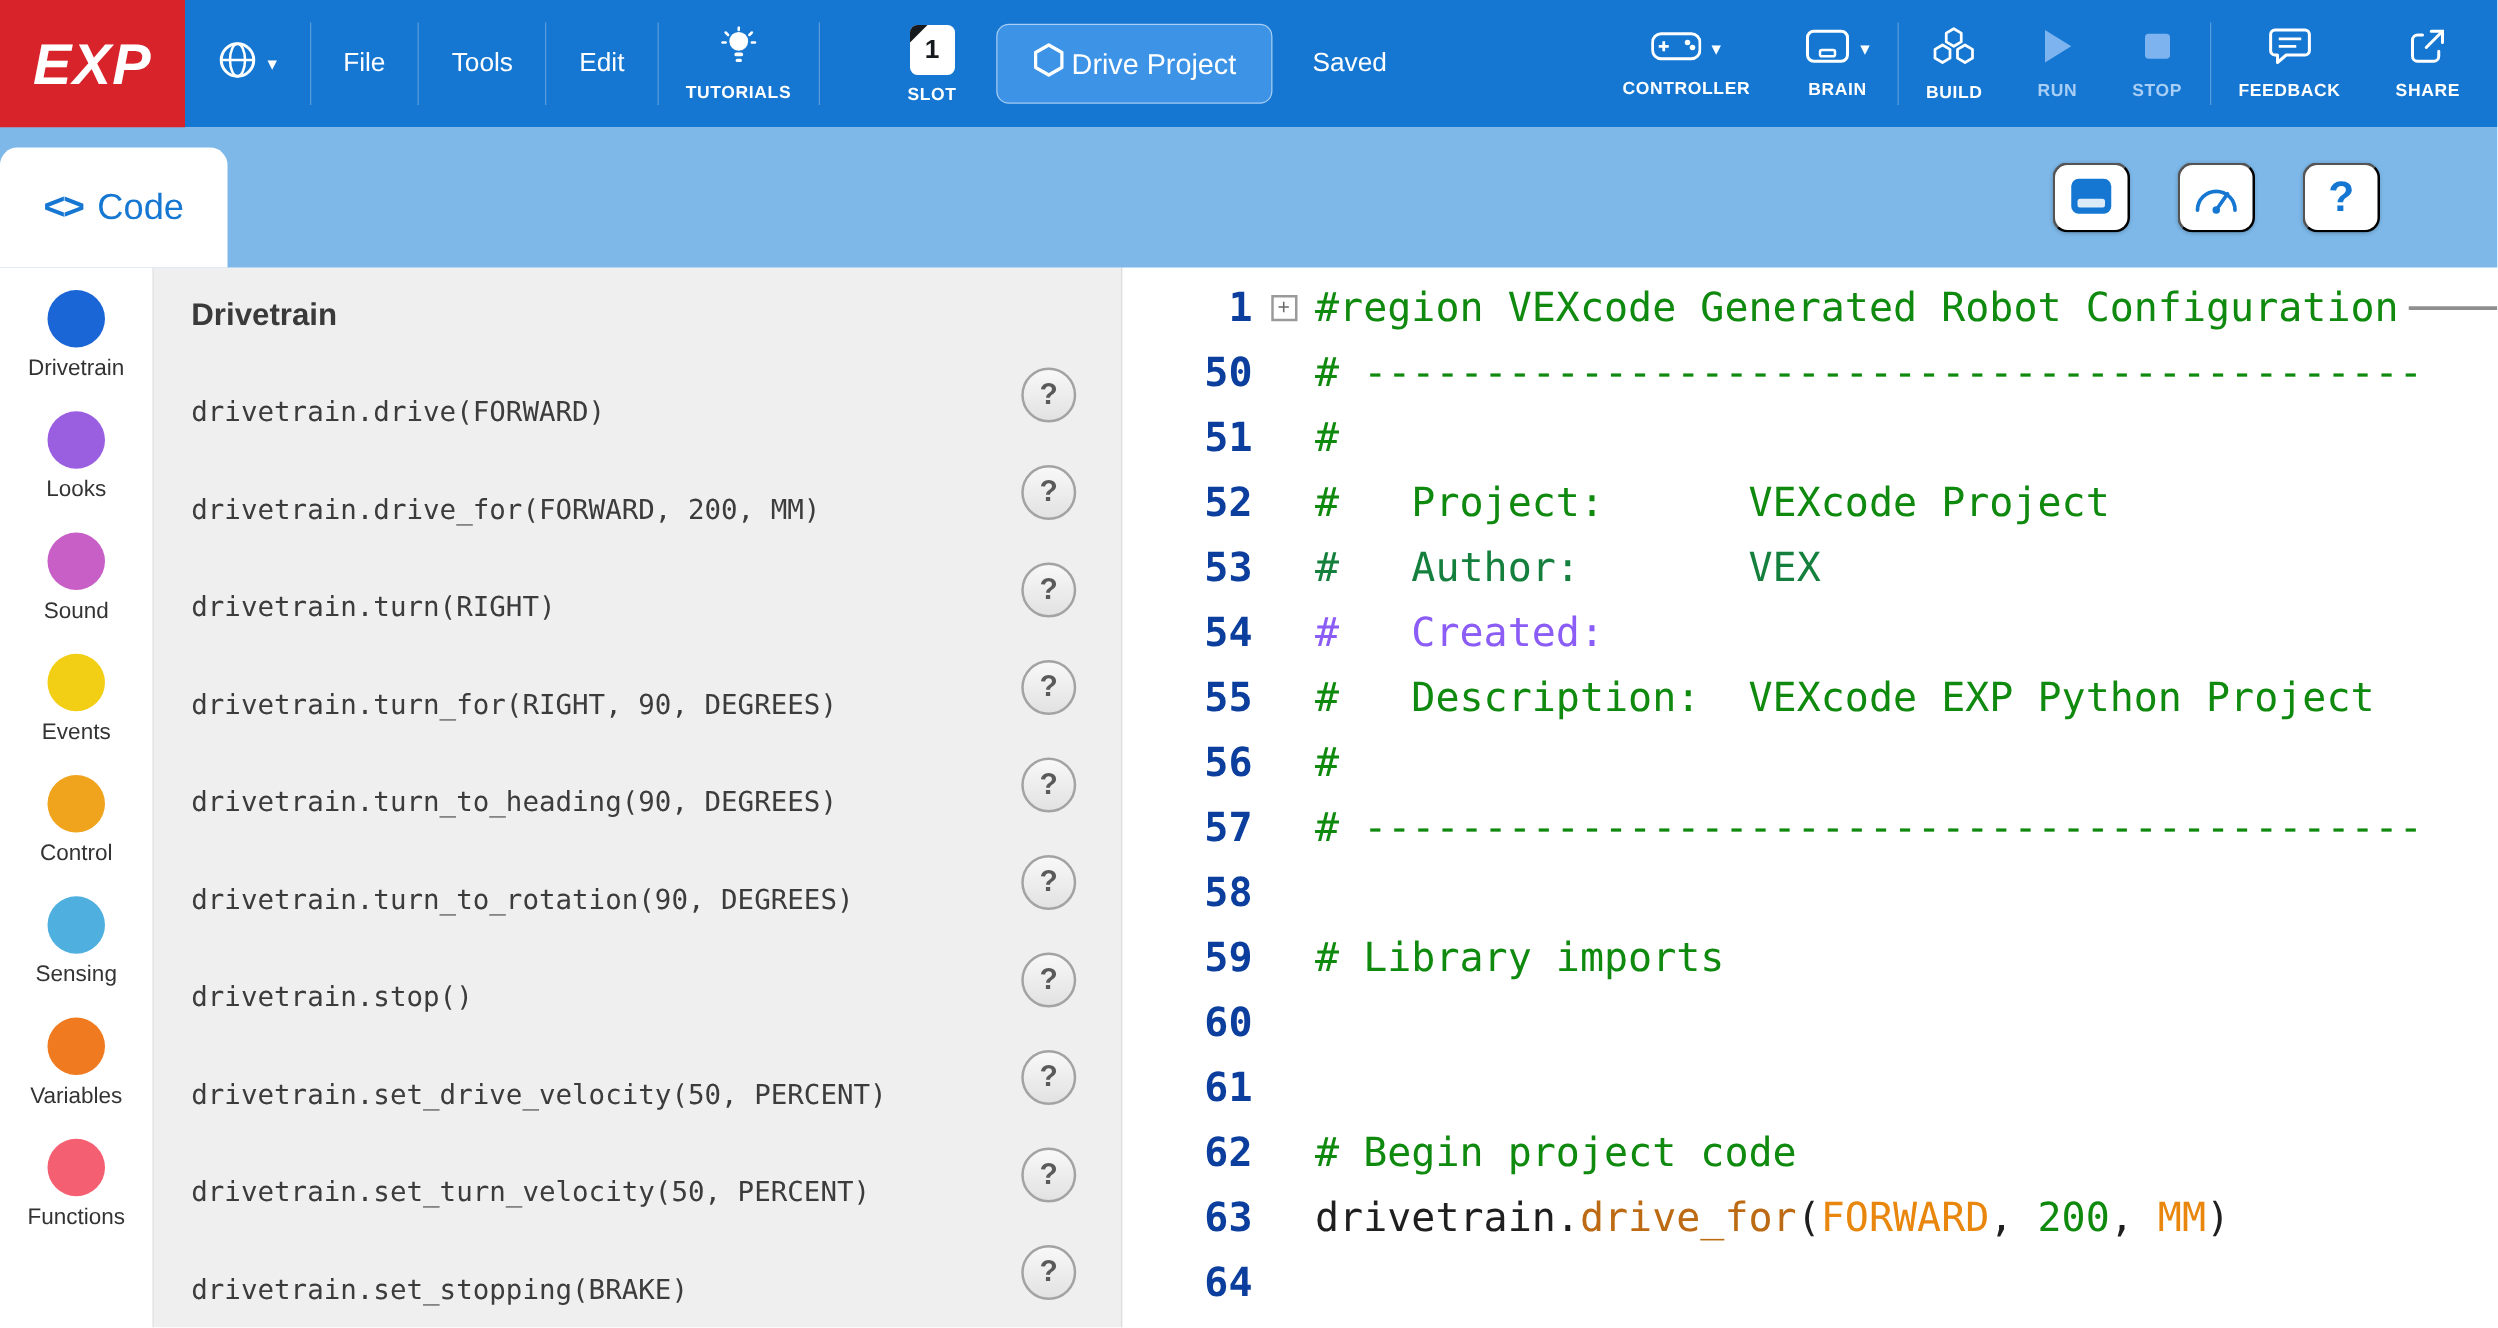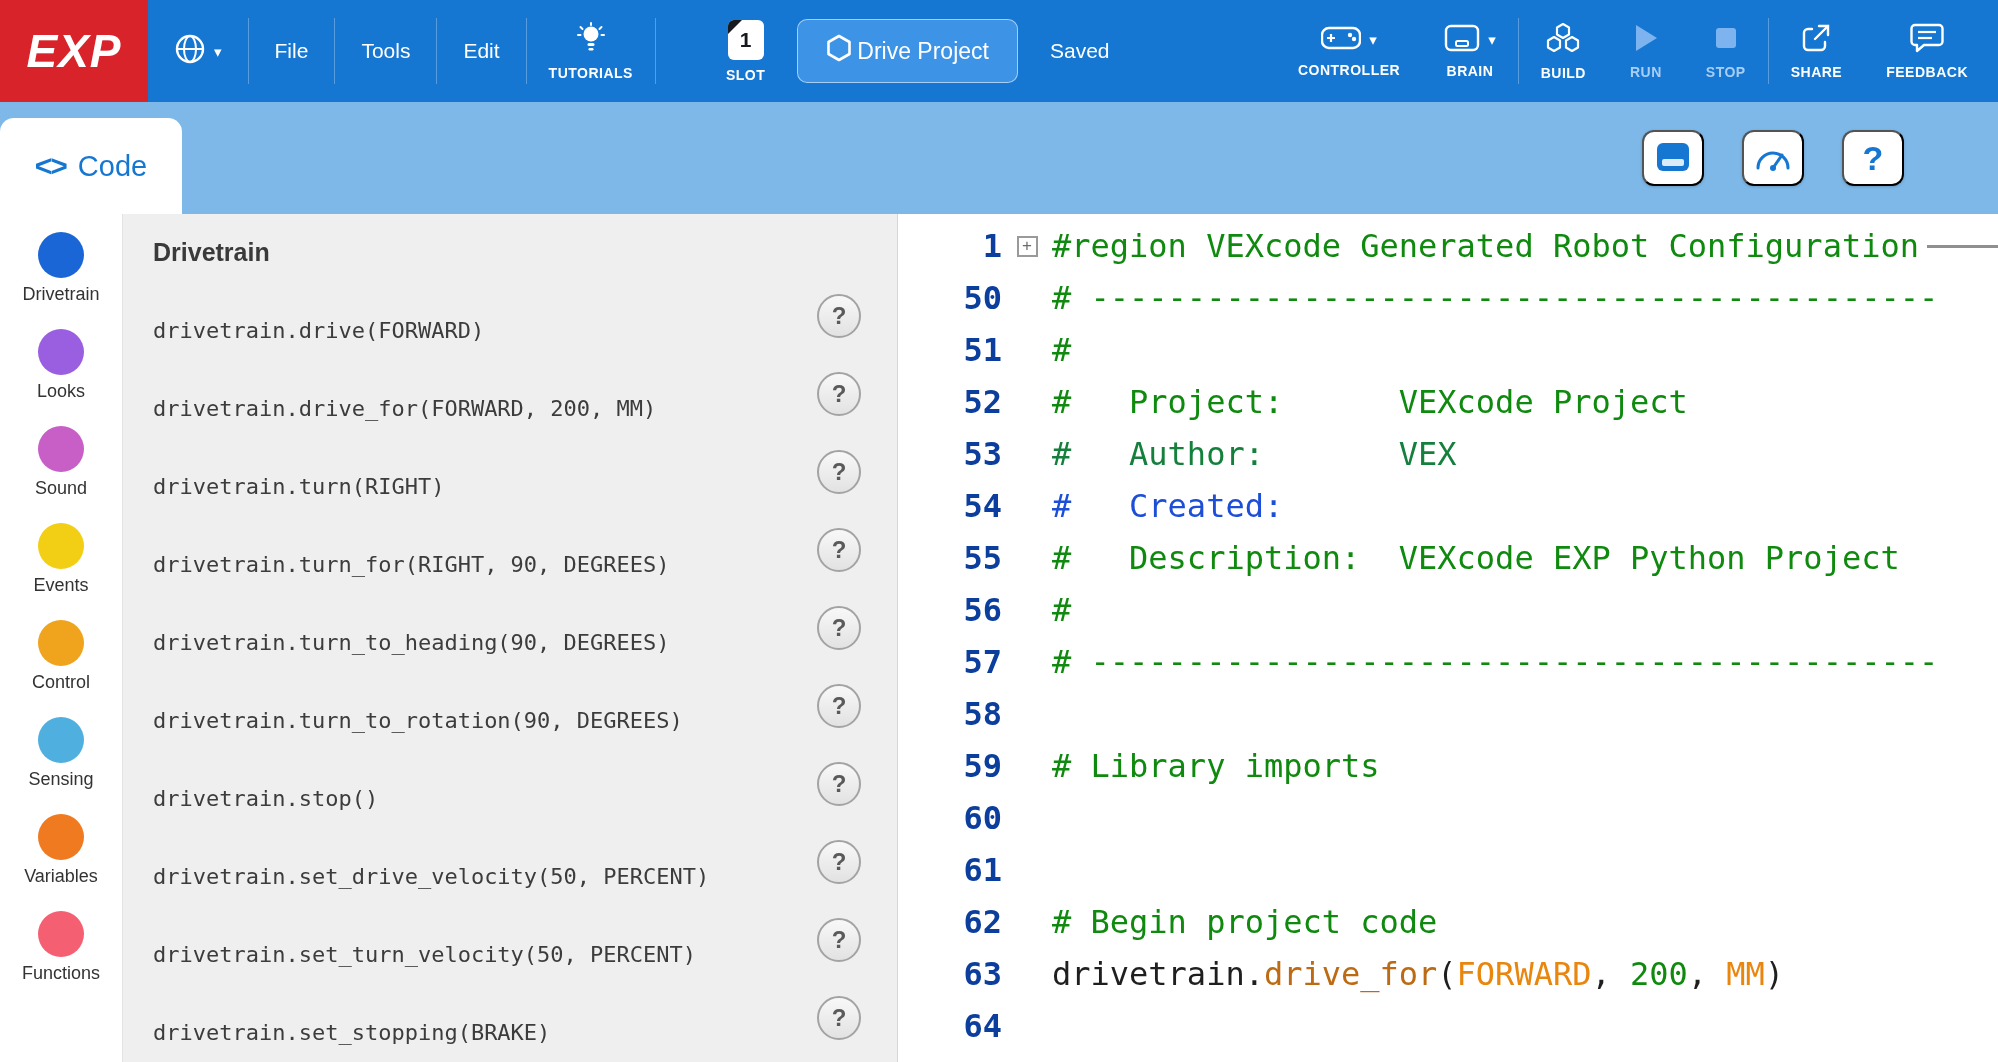--- a/index.html
+++ b/index.html
@@ -193,38 +193,38 @@
           <svg width="26" height="30" viewBox="0 0 26 30">
               <rect x="3" y="5" width="20" height="20" rx="3" fill="currentColor"></rect>
             </svg>
         </span>
         <span class="lbl">STOP</span>
       </div>
       <div class="tb-sep"></div>
 
       <div class="tb-col">
         <span>
+          <svg width="34" height="30" viewBox="0 0 34 30">
+              <path d="M5 2 h24 a3.5 3.5 0 0 1 3.5 3.5 v13 a3.5 3.5 0 0 1 -3.5 3.5 H14 l-7 6 v-6 H5 a3.5 3.5 0 0 1 -3.5 -3.5 v-13 A3.5 3.5 0 0 1 5 2 Z" stroke="currentColor" stroke-width="2.4" fill="none" stroke-linejoin="round"></path>
+              <line x1="8" y1="9" x2="26" y2="9" stroke="currentColor" stroke-width="2.2"></line>
+              <line x1="8" y1="15" x2="22" y2="15" stroke="currentColor" stroke-width="2.2"></line>
+            </svg>
+        </span>
+        <span class="lbl">FEEDBACK</span>
+      </div>
+
+      <div class="tb-col">
+        <span>
           <svg width="30" height="30" viewBox="0 0 30 30">
               <path d="M11 6 H7 a4 4 0 0 0 -4 4 v13 a4 4 0 0 0 4 4 h13 a4 4 0 0 0 4 -4 v-4" stroke="currentColor" stroke-width="2.4" fill="none" stroke-linecap="round"></path>
               <path d="M18 3 h9 v9" stroke="currentColor" stroke-width="2.4" fill="none" stroke-linecap="round"></path>
               <path d="M27 3 L14 16" stroke="currentColor" stroke-width="2.4" stroke-linecap="round"></path>
             </svg>
         </span>
         <span class="lbl">SHARE</span>
-      </div>
-
-      <div class="tb-col">
-        <span>
-          <svg width="34" height="30" viewBox="0 0 34 30">
-              <path d="M5 2 h24 a3.5 3.5 0 0 1 3.5 3.5 v13 a3.5 3.5 0 0 1 -3.5 3.5 H14 l-7 6 v-6 H5 a3.5 3.5 0 0 1 -3.5 -3.5 v-13 A3.5 3.5 0 0 1 5 2 Z" stroke="currentColor" stroke-width="2.4" fill="none" stroke-linejoin="round"></path>
-              <line x1="8" y1="9" x2="26" y2="9" stroke="currentColor" stroke-width="2.2"></line>
-              <line x1="8" y1="15" x2="22" y2="15" stroke="currentColor" stroke-width="2.2"></line>
-            </svg>
-        </span>
-        <span class="lbl">FEEDBACK</span>
       </div>
     </div>
   </header>
 
   <div class="subbar">
     <div class="code-tab">
       <span class="tab-glyph">&lt;&gt;</span>
       <span>Code</span>
     </div>
     <div class="subbar-btns">
@@ -358,21 +358,21 @@
             <span class="code-text"><span style="color: rgb(15, 138, 15);">#   Project:      VEXcode Project</span></span>
           </div>
           <div class="code-row">
             <span class="gutter">53</span>
             <span class="fold-col"></span>
             <span class="code-text"><span style="color: #15803d;">#   Author:       VEX</span></span>
           </div>
           <div class="code-row">
             <span class="gutter">54</span>
             <span class="fold-col"></span>
-            <span class="code-text"><span style="color: #1d4ed8;">#   Created:</span></span>
+            <span class="code-text"><span style="color: #8b5cf6;">#   Created:</span></span>
           </div>
           <div class="code-row">
             <span class="gutter">55</span>
             <span class="fold-col"></span>
             <span class="code-text"><span style="color: rgb(15, 138, 15);">#   Description:  VEXcode EXP Python Project</span></span>
           </div>
           <div class="code-row">
             <span class="gutter">56</span>
             <span class="fold-col"></span>
             <span class="code-text"><span style="color: rgb(15, 138, 15);">#</span></span>

